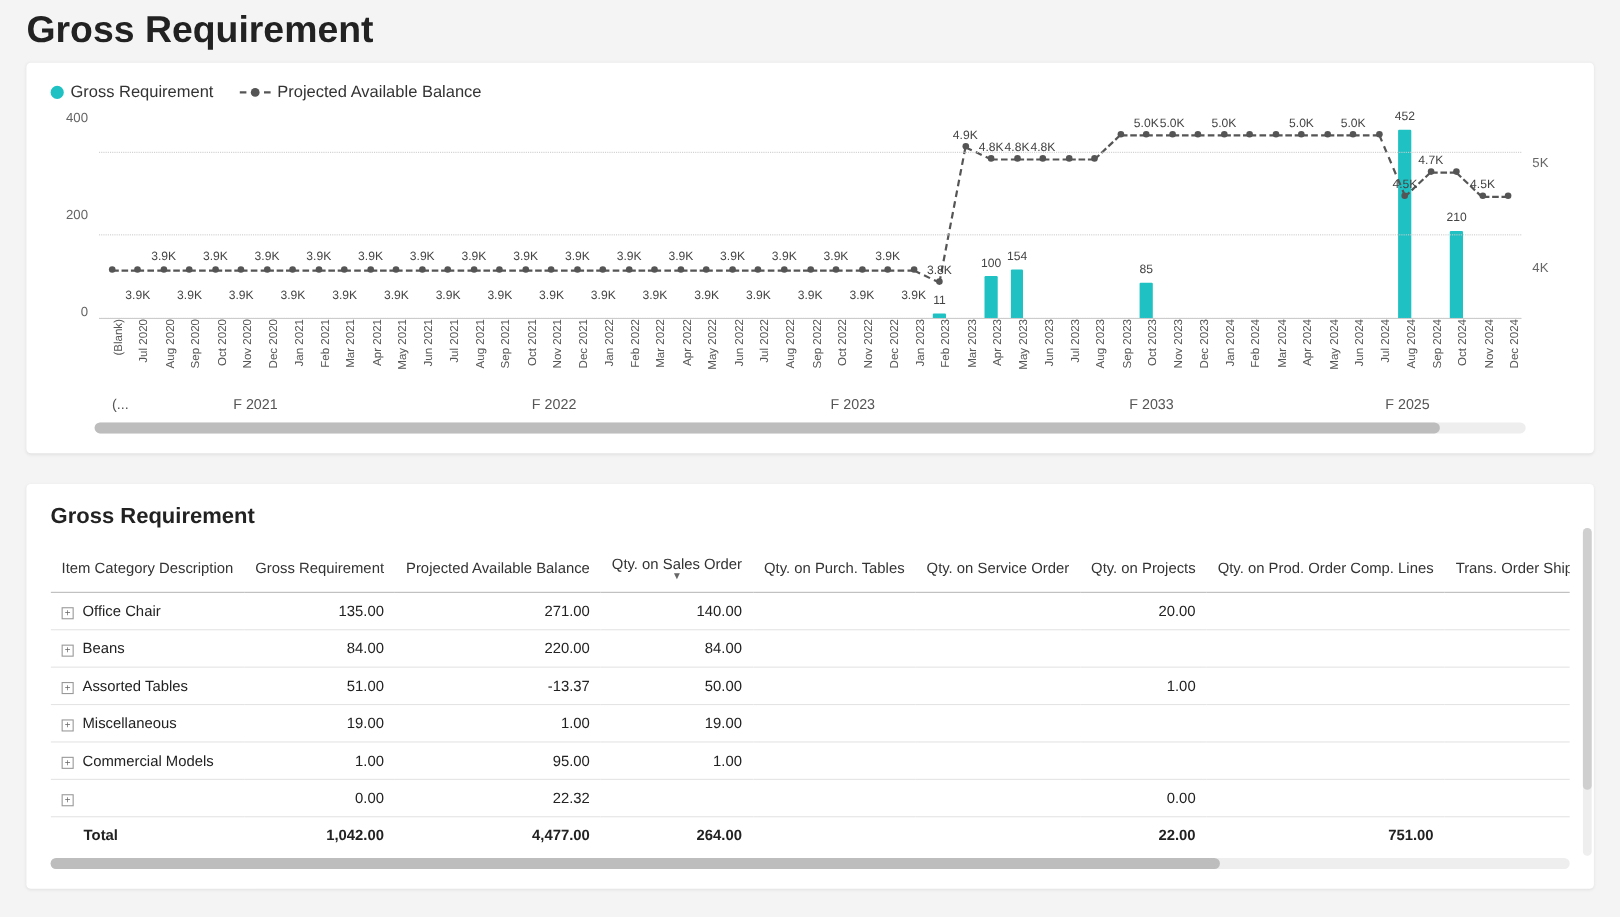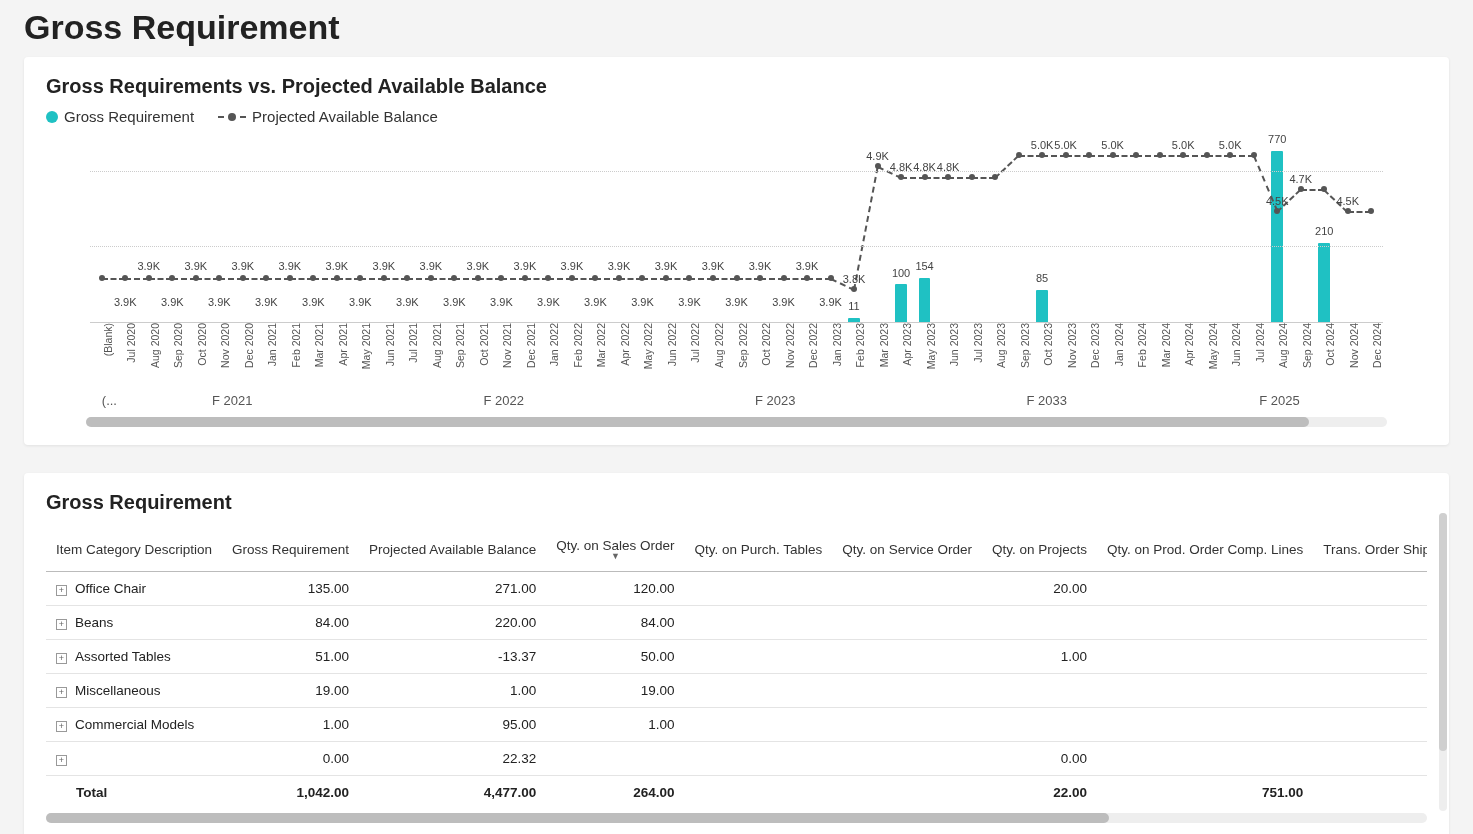--- a/index.html
+++ b/index.html
@@ -192,33 +192,44 @@
   }
 </style>
 </head>
 <body>
 
 <div class="header-row">
   <h1 class="page-title">Gross Requirement</h1>
 </div>
 
 <div class="card">
-  <h2 class="card-title">Gross Requirements vs. Projected Available Balance</h2>
   <div class="legend">
     <div class="legend-item">
       <span class="swatch-bar"></span>
       <span>Gross Requirement</span>
     </div>
     <div class="legend-item">
       <span class="swatch-line"></span>
       <span>Projected Available Balance</span>
     </div>
   </div>
 
   <div class="chart-wrap">
+    <div class="y-left" id="yLeft">
+        <span>400</span>
+        <span>200</span>
+        <span>0</span>
+      </div>
+    <div class="y-right" id="yRight">
+        <span></span>
+        <span>5K</span>
+        <span></span>
+        <span>4K</span>
+        <span></span>
+      </div>
     <div class="plot" id="plot">
       <div class="bars" id="bars">
           <div class="bar" style="left: 58.6364%; width: 0.909091%; height: 2.2%;"></div>
           <div class="bar" style="left: 62.2727%; width: 0.909091%; height: 20%;"></div>
           <div class="bar" style="left: 64.0909%; width: 0.909091%; height: 23.4%;"></div>
           <div class="bar" style="left: 73.1818%; width: 0.909091%; height: 17%;"></div>
           <div class="bar" style="left: 91.3636%; width: 0.909091%; height: 90.4%;"></div>
           <div class="bar" style="left: 95%; width: 0.909091%; height: 42%;"></div>
         </div>
       <div class="line-layer" id="lineLayer">
@@ -330,21 +341,21 @@
           <div class="line-seg" style="left: 1187.21px; top: 77.8235px; width: 32.3587px; transform: rotate(-43.405deg);"></div>
           <div class="line-seg" style="left: 1210.72px; top: 55.5882px; width: 23.5091px; transform: rotate(0deg);"></div>
           <div class="line-seg" style="left: 1234.23px; top: 55.5882px; width: 32.3587px; transform: rotate(43.405deg);"></div>
           <div class="line-seg" style="left: 1257.74px; top: 77.8235px; width: 23.5091px; transform: rotate(0deg);"></div>
         </div>
       <div class="labels-layer" id="labelsLayer">
           <div class="dlabel" style="left: 59.0909%; bottom: 5.2%;">11</div>
           <div class="dlabel" style="left: 62.7273%; bottom: 23%;">100</div>
           <div class="dlabel" style="left: 64.5455%; bottom: 26.4%;">154</div>
           <div class="dlabel" style="left: 73.6364%; bottom: 20%;">85</div>
-          <div class="dlabel" style="left: 91.8182%; bottom: 93.4%;">770</div>
+          <div class="dlabel" style="left: 91.8182%; bottom: 93.4%;">452</div>
           <div class="dlabel" style="left: 95.4545%; bottom: 45%;">210</div>
           <div class="dlabel" style="left: 2.72727%; top: calc(76.4706% + 18px);">3.9K</div>
           <div class="dlabel" style="left: 4.54545%; top: calc(76.4706% - 18px);">3.9K</div>
           <div class="dlabel" style="left: 6.36364%; top: calc(76.4706% + 18px);">3.9K</div>
           <div class="dlabel" style="left: 8.18182%; top: calc(76.4706% - 18px);">3.9K</div>
           <div class="dlabel" style="left: 10%; top: calc(76.4706% + 18px);">3.9K</div>
           <div class="dlabel" style="left: 11.8182%; top: calc(76.4706% - 18px);">3.9K</div>
           <div class="dlabel" style="left: 13.6364%; top: calc(76.4706% + 18px);">3.9K</div>
           <div class="dlabel" style="left: 15.4545%; top: calc(76.4706% - 18px);">3.9K</div>
           <div class="dlabel" style="left: 17.2727%; top: calc(76.4706% + 18px);">3.9K</div>
@@ -476,21 +487,21 @@
             <th class="num">Qty. on Projects</th>
             <th class="num">Qty. on Prod. Order Comp. Lines</th>
             <th class="num">Trans. Order Shipment (</th>
           </tr>
         </thead>
       <tbody id="tbody">
           <tr>
             <td><span class="expand-icon">+</span>Office Chair</td>
             <td class="num">135.00</td>
             <td class="num">271.00</td>
-            <td class="num">120.00</td>
+            <td class="num">140.00</td>
             <td class="num"></td>
             <td class="num"></td>
             <td class="num">20.00</td>
             <td class="num"></td>
             <td class="num"></td>
           </tr>
           <tr>
             <td><span class="expand-icon">+</span>Beans</td>
             <td class="num">84.00</td>
             <td class="num">220.00</td>

